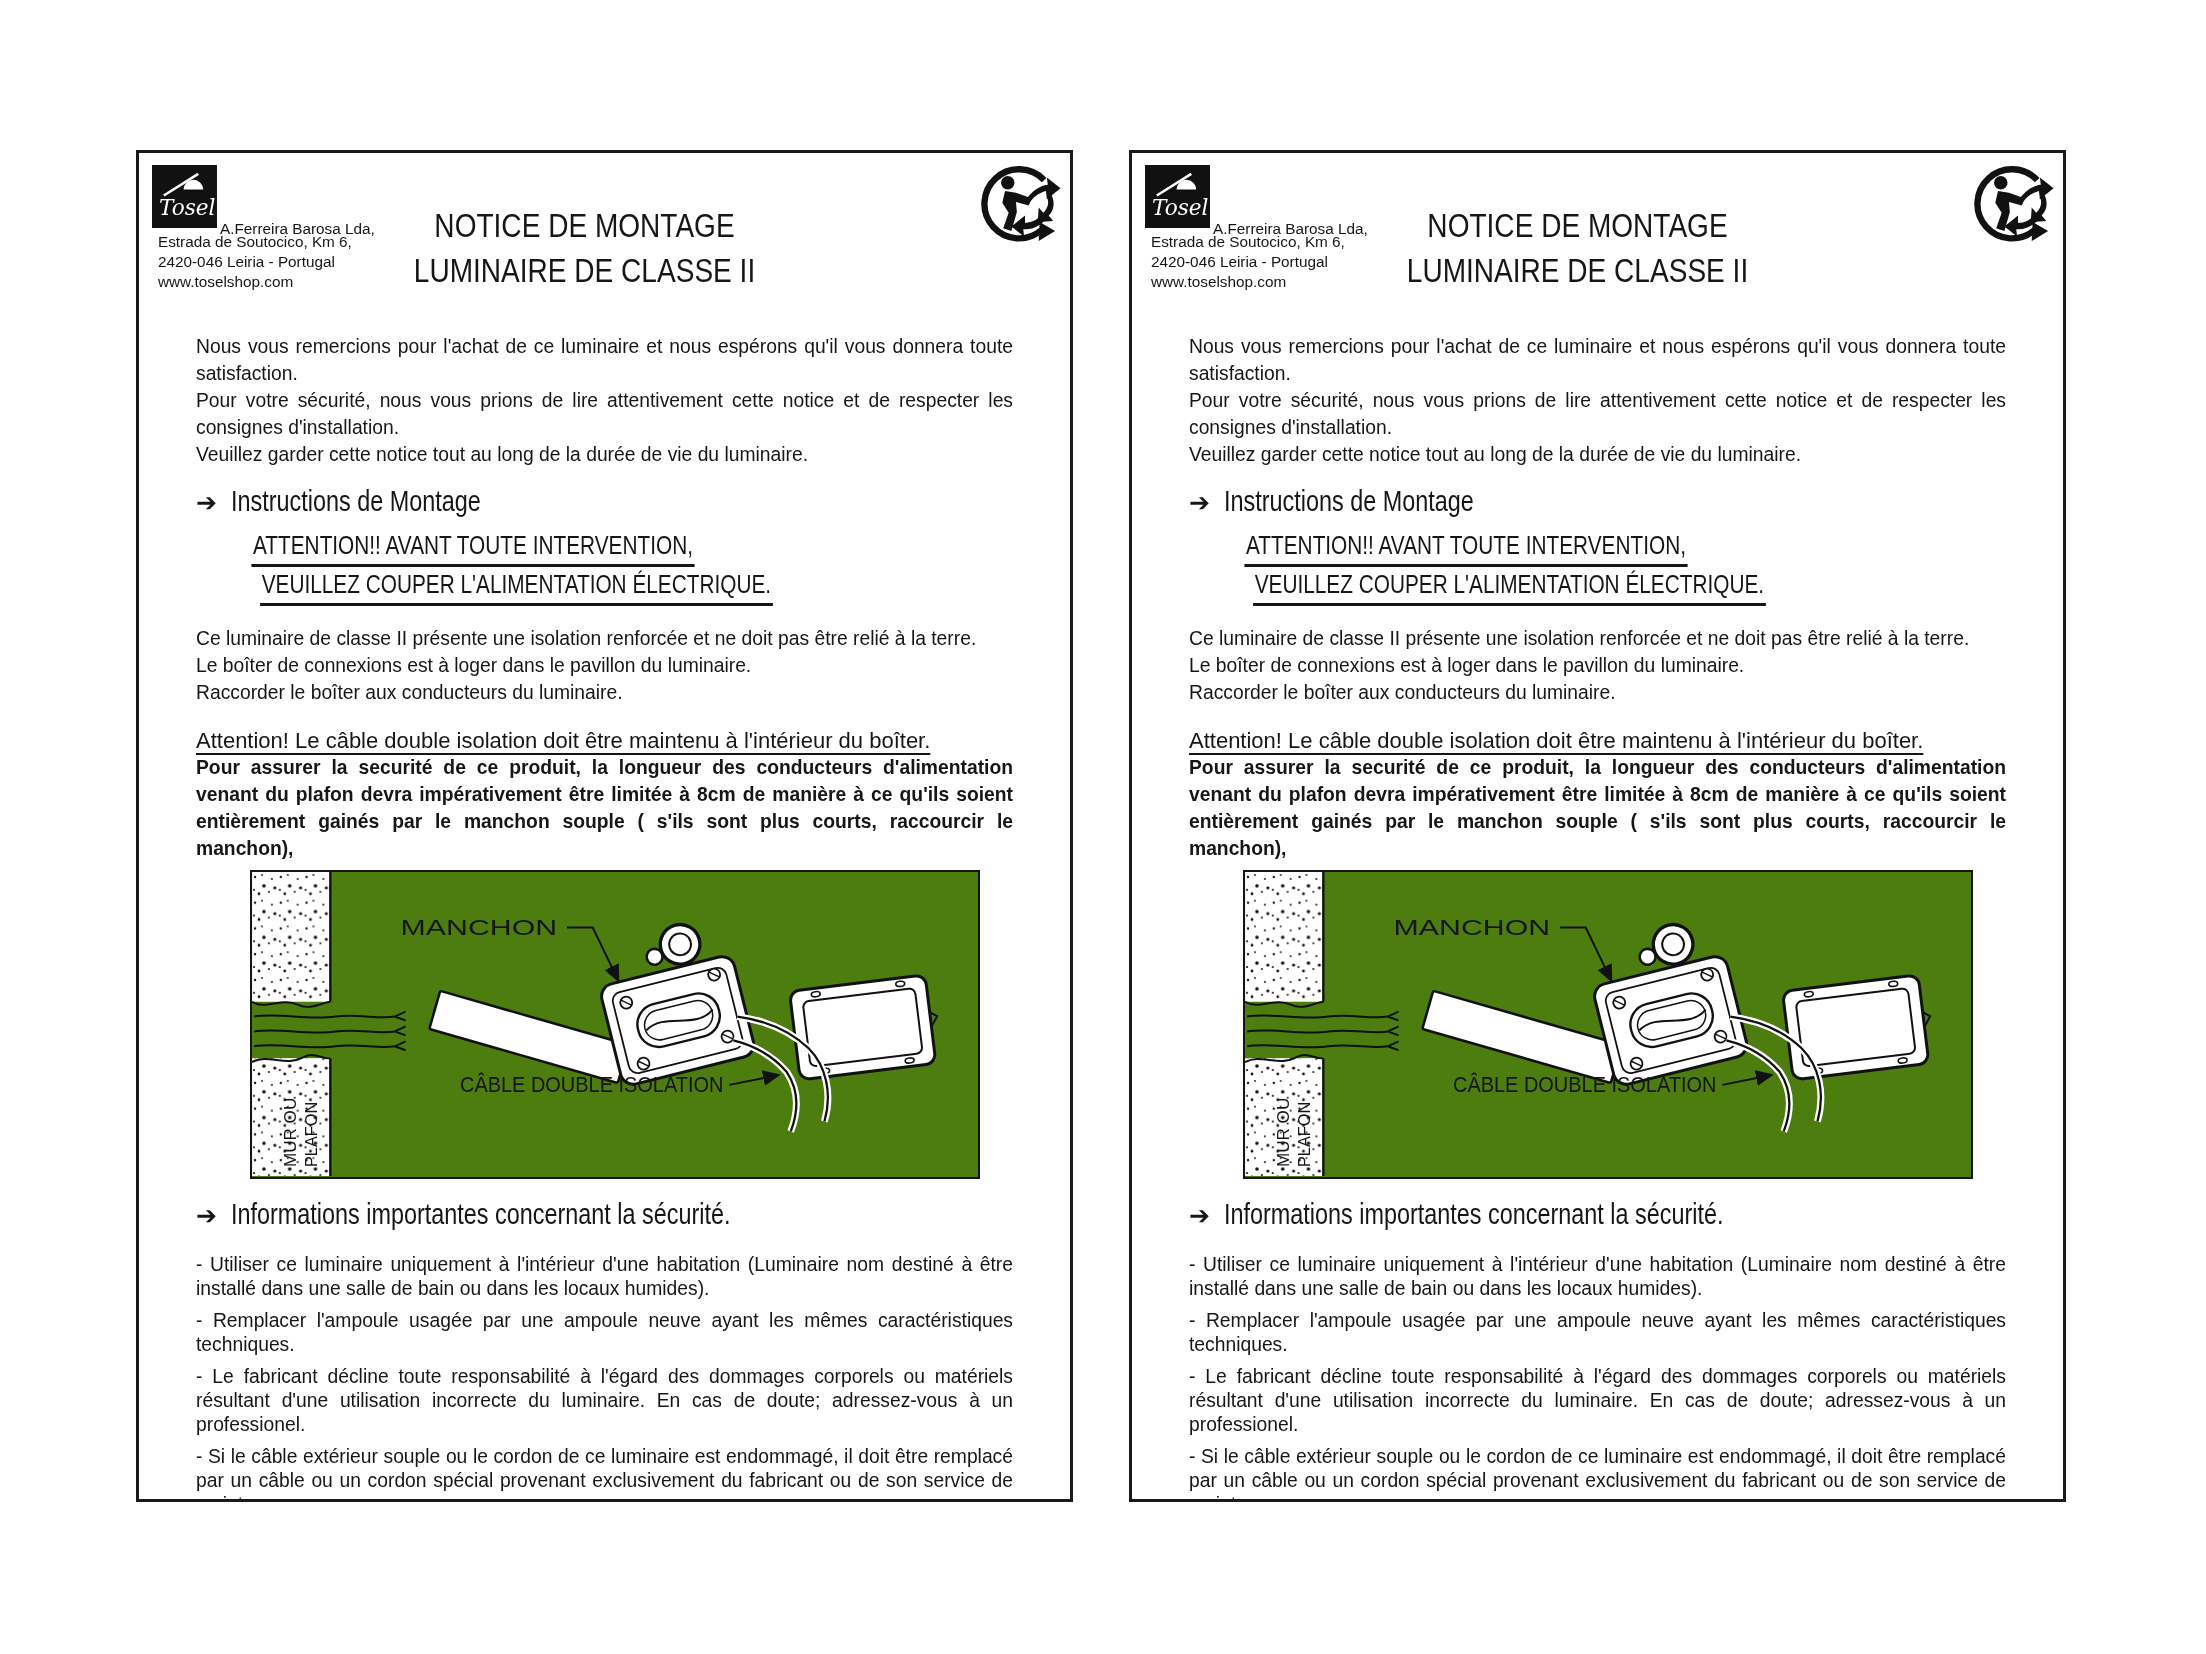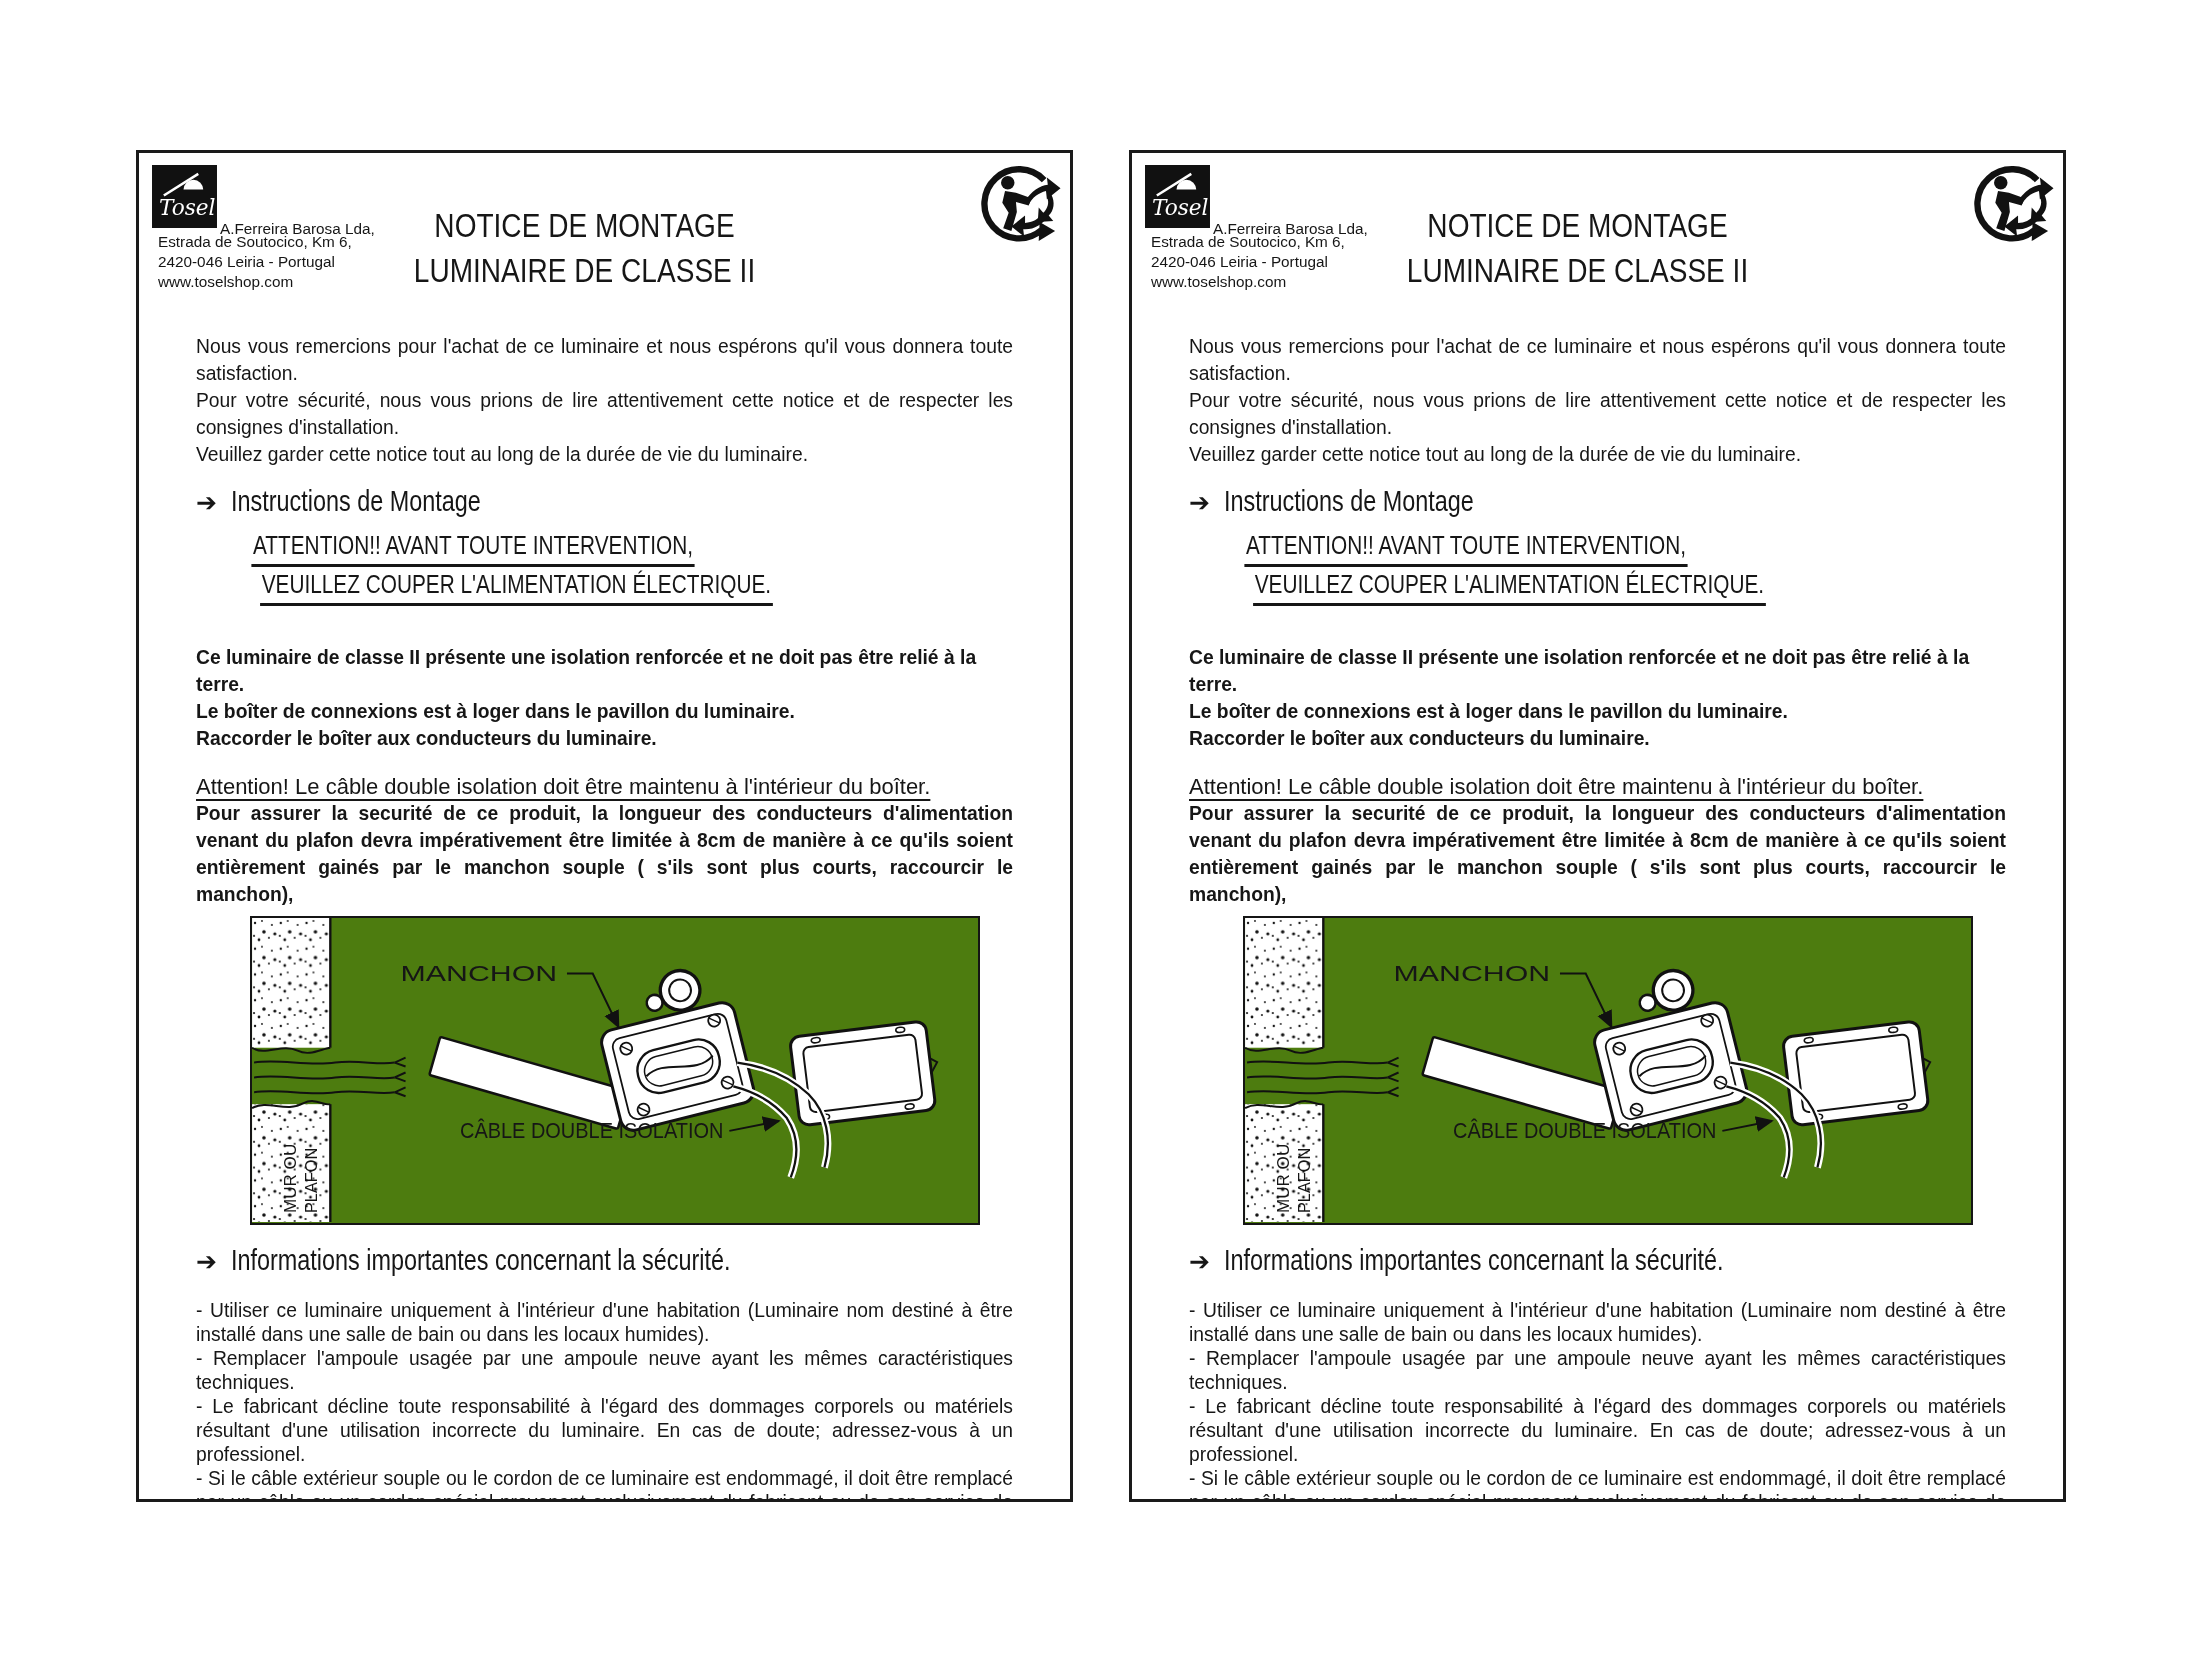--- a/index.html
+++ b/index.html
@@ -29,33 +29,33 @@
   .intro { margin-top:4px; }
 
   .sec-head { margin-top:16px; display:flex; align-items:center; gap:14px; font-size:30px; }
   .sec-head .arrow { font-size:25px; transform:translateY(1px); }
   .sec-head .txt { display:inline-block; transform:scaleX(0.78); transform-origin:left center; white-space:nowrap; }
 
   .warning { margin-top:10px; text-align:left; font-size:26px; line-height:34px; }
   .warning .wl { display:inline-block; transform:scaleX(0.8); transform-origin:center;
                  border-bottom:3px solid #161616; padding:0 2px 2px; white-space:nowrap; }
 
-  .classe-block { margin-top:38px;font-weight:bold; }
+  .classe-block { margin-top:19px; }
   .caution { margin-top:22px; font-size:22px; }
   .caution span { text-decoration:underline; text-decoration-thickness:2px; text-underline-offset:5px; }
   .para2 { margin-top:22px;font-weight:bold; }
 
   .diagram { margin:8px 0 0 54px; width:730px; height:309px;
              border:2.5px solid #151515; box-sizing:border-box; background:#4d7c0f; }
   .diagram svg { display:block; }
   .diag-label { font-family:"Liberation Sans", sans-serif; fill:#161616; }
 
   .sec-head2 { margin-top:18px; }
   .bullets { margin-top:22px; }
-  .bullets p { line-height:24px; }
+  .bullets p { line-height:24px;margin-top:8px; }
 </style>
 </head>
 <body>
 
 <div id="canvas">
 
   <section class="sheet">
 
     <div class="hdr">
 

